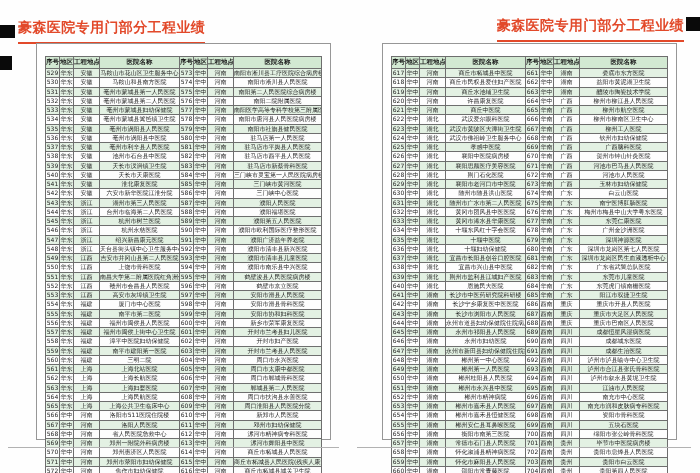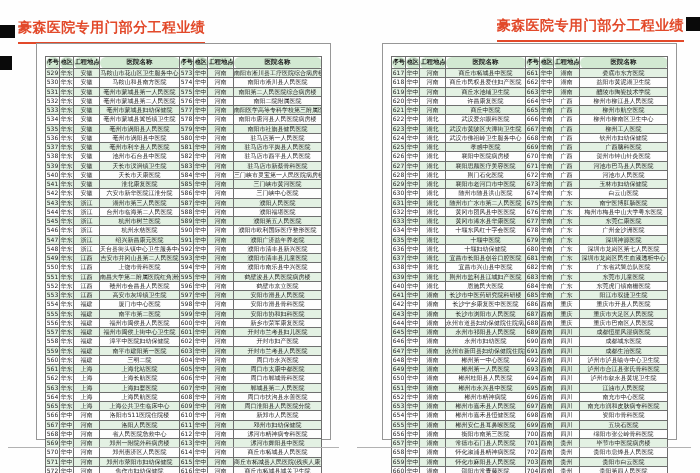--- a/index.html
+++ b/index.html
@@ -6,21 +6,21 @@
   .canvas{position:relative;width:700px;height:473px;background:#fefefe;overflow:hidden;
           font-family:"DejaVu Sans","Liberation Sans",sans-serif;}
   .crop-mark{position:absolute;background:#0a0a0a;}
   .page-title{position:absolute;font-size:14px;font-weight:bold;color:#e2492a;
               letter-spacing:0.4px;border-bottom:2px solid #e2492a;padding-bottom:5px;
               white-space:nowrap;}
   .page-frame{position:absolute;top:43px;width:293px;height:395px;border:1px solid #979797;background:#fff;}
   .hsp-table{table-layout:fixed;border-collapse:collapse;width:276px;margin:12px 0 0 8px;}
   .hsp-table th,.hsp-table td{border:1px solid #6e6e6e;padding:0;text-align:center;
       overflow:hidden;white-space:nowrap;color:#1b1b1b;}
-  .hsp-table th{height:11px;font-size:6.5px;font-weight:bold;background:#d2e9d2;border-radius:6px;}
+  .hsp-table th{height:11px;font-size:6.5px;font-weight:bold;background:#d2e9d2;}
   .hsp-table td{height:8.25px;font-size:6px;line-height:1;}
   .hsp-table tbody tr:nth-child(odd) td{background:#e3f1e3;}
   .hsp-table tbody tr:nth-child(even) td{background:#fdfdfd;}
   .page-edge{position:absolute;height:1px;background:#b2b2b2;}
 </style>
 </head>
 <body>
 
 <div class="canvas">
 

